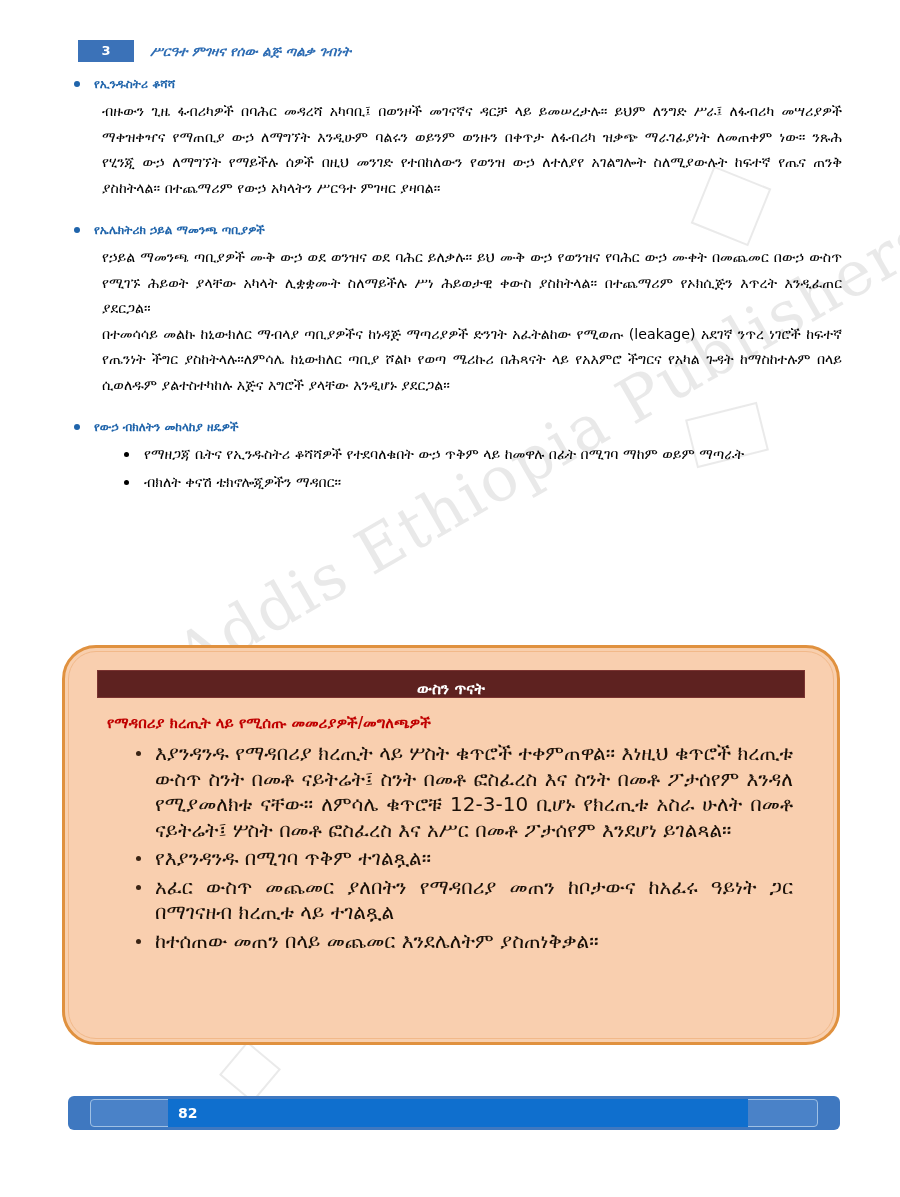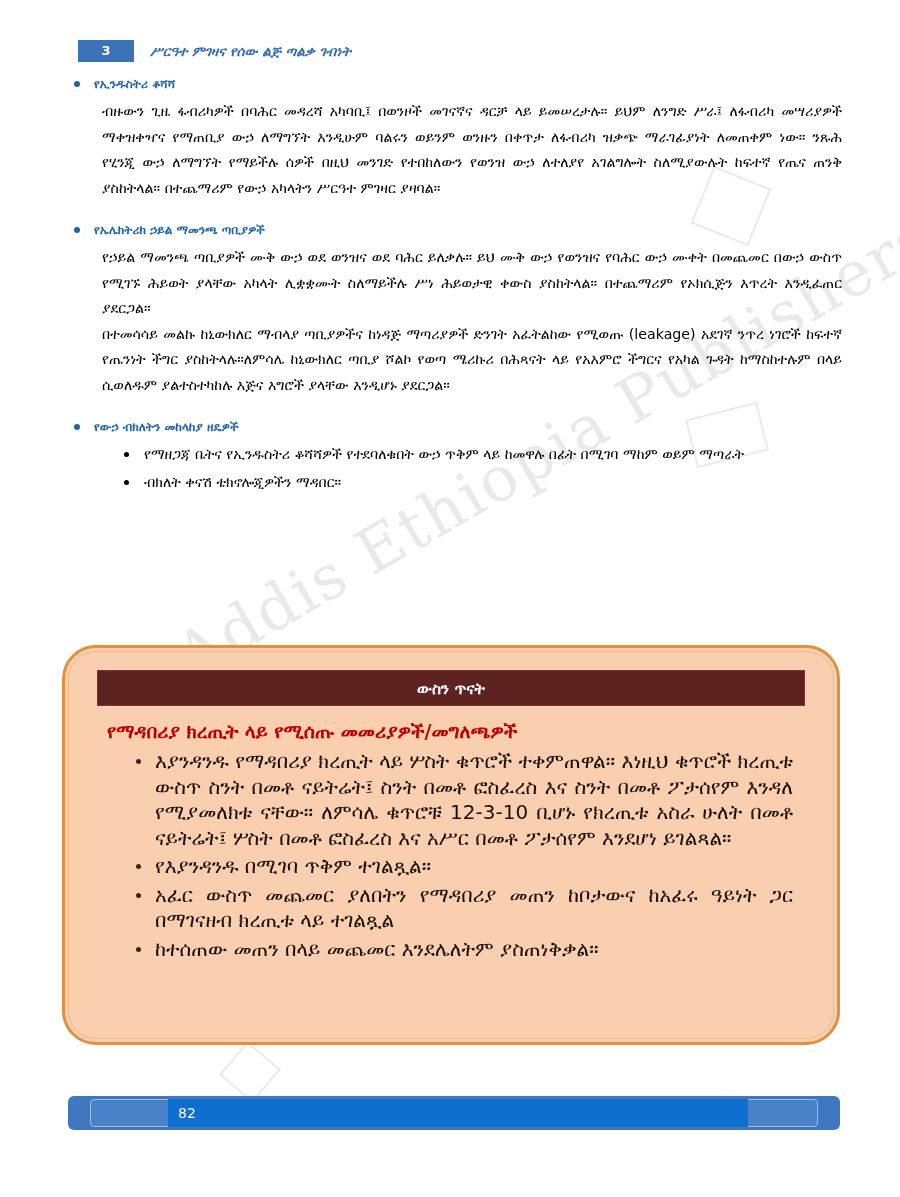--- a/index.html
+++ b/index.html
@@ -161,33 +161,33 @@
     position: absolute;
     left: 6px; top: 6px; right: 6px; bottom: 6px;
     border: 1px solid #f2b98a;
     border-radius: 28px;
     background: #f9cfaf;
     box-sizing: border-box;
     overflow: hidden;
   }
   .callout-title-bar {
     margin: 18px 28px 0 28px;
-    height: 36px;
+    height: 28px;
     background: #5e2220;
     border: 1px solid #7a3330;
     color: #ffffff;
     font-size: 15.5px;
     font-weight: bold;
     text-align: center;
     line-height: 36px;
     box-sizing: border-box;
   }
   .callout-sub {
     margin: 13px 0 6px 38px;
-    font-size: 19px;
+    font-size: 15px;
     font-weight: bold;
     color: #c00000;
     line-height: 24px;
   }
   .callout-bullets {
     margin: 0 40px 0 62px;
     padding: 0;
     list-style: none;
   }
   .callout-bullets > li {
@@ -240,21 +240,21 @@
     background: #0f6fce;
   }
   .footer-num {
     position: absolute;
     left: 110px;
     top: 3px;
     height: 28px;
     line-height: 28px;
     color: #ffffff;
     font-size: 14px;
-    font-weight: normal;
+    font-weight: bold;
   }
 </style>
 </head>
 <body>
 
 <div class="page">
 
   <div class="watermark">
     <div class="wm-text">Addis Ethiopia Publishers</div>
     <div class="wm-shape" style="left:700px;top:175px;width:58px;height:58px;transform:rotate(22deg);"></div>

